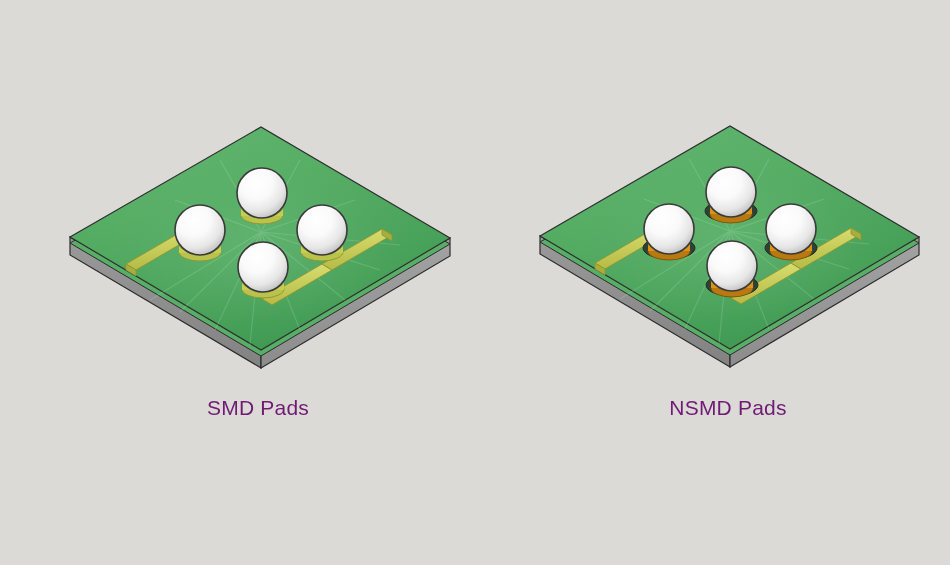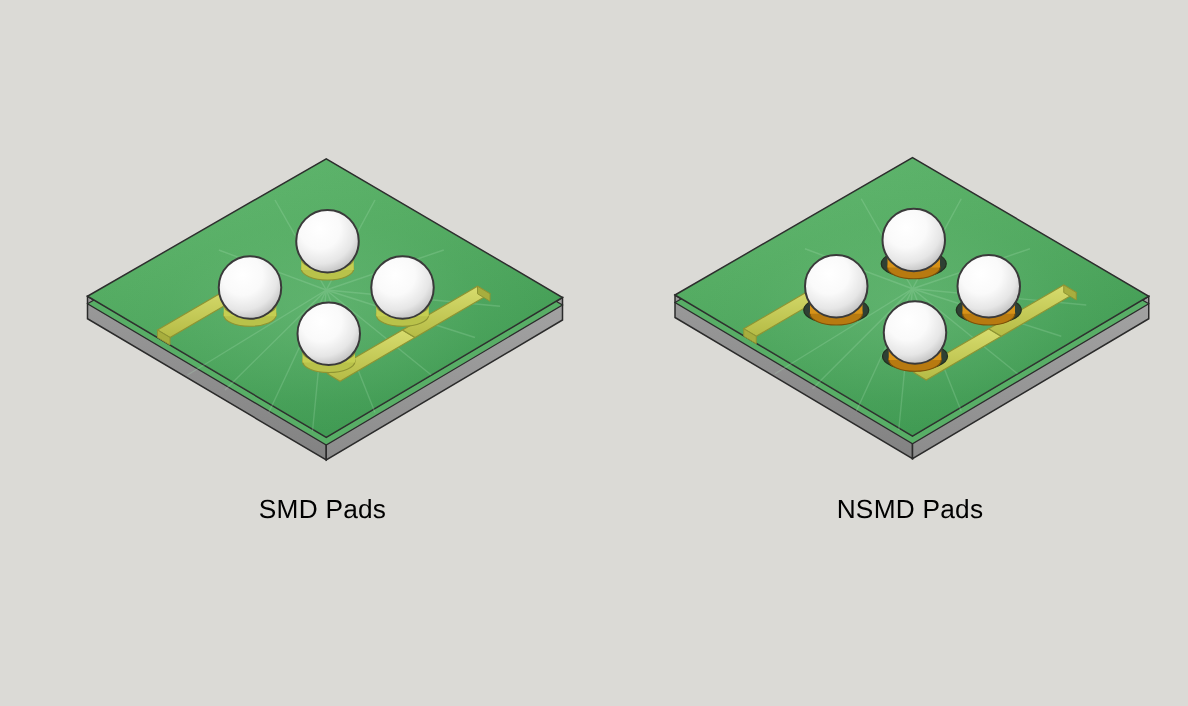--- a/index.html
+++ b/index.html
@@ -9,21 +9,21 @@
     font-family:"Liberation Sans", sans-serif;
     overflow:hidden;
     position:relative;
   }
   #figure{position:absolute;inset:0;}
   svg{display:block;}
   .caption{
     position:absolute;
     text-align:center;
     font-size:21px;
-    color:#000000;
+    color:#701a75;
     letter-spacing:.2px;
     white-space:nowrap;
   }
   #caption-smd{left:0;width:516px;top:396px;}
   #caption-nsmd{left:470px;width:516px;top:396px;}
 </style>
 </head>
 <body>
 
 <div id="figure">

